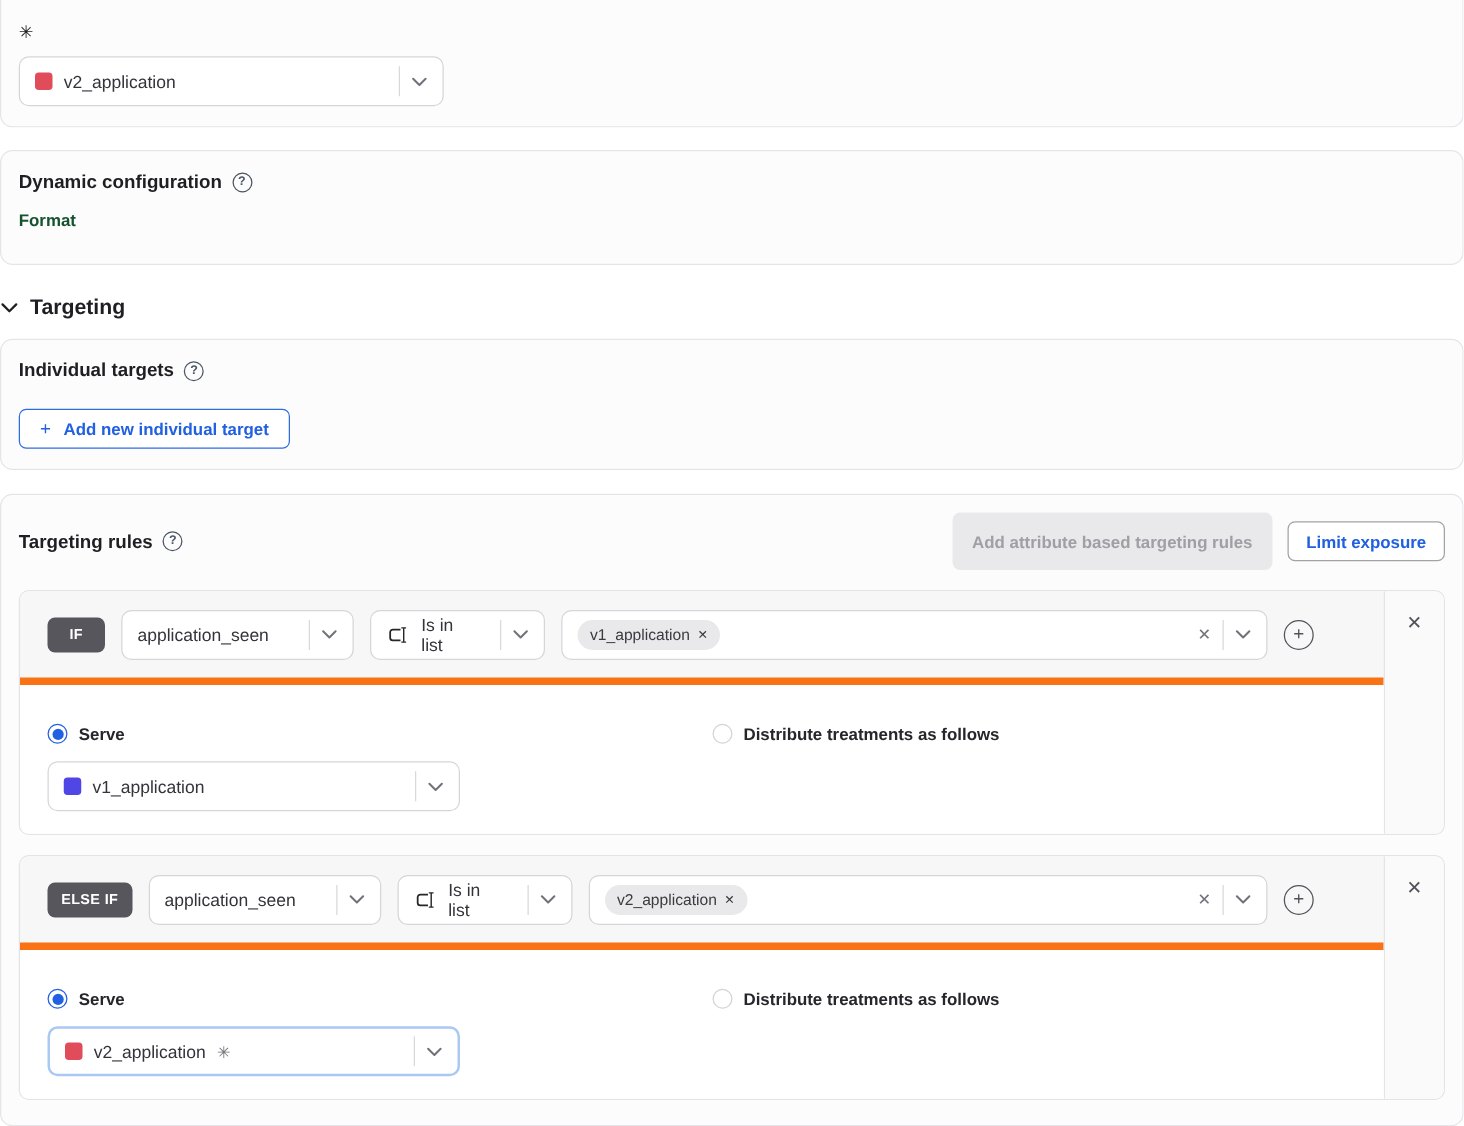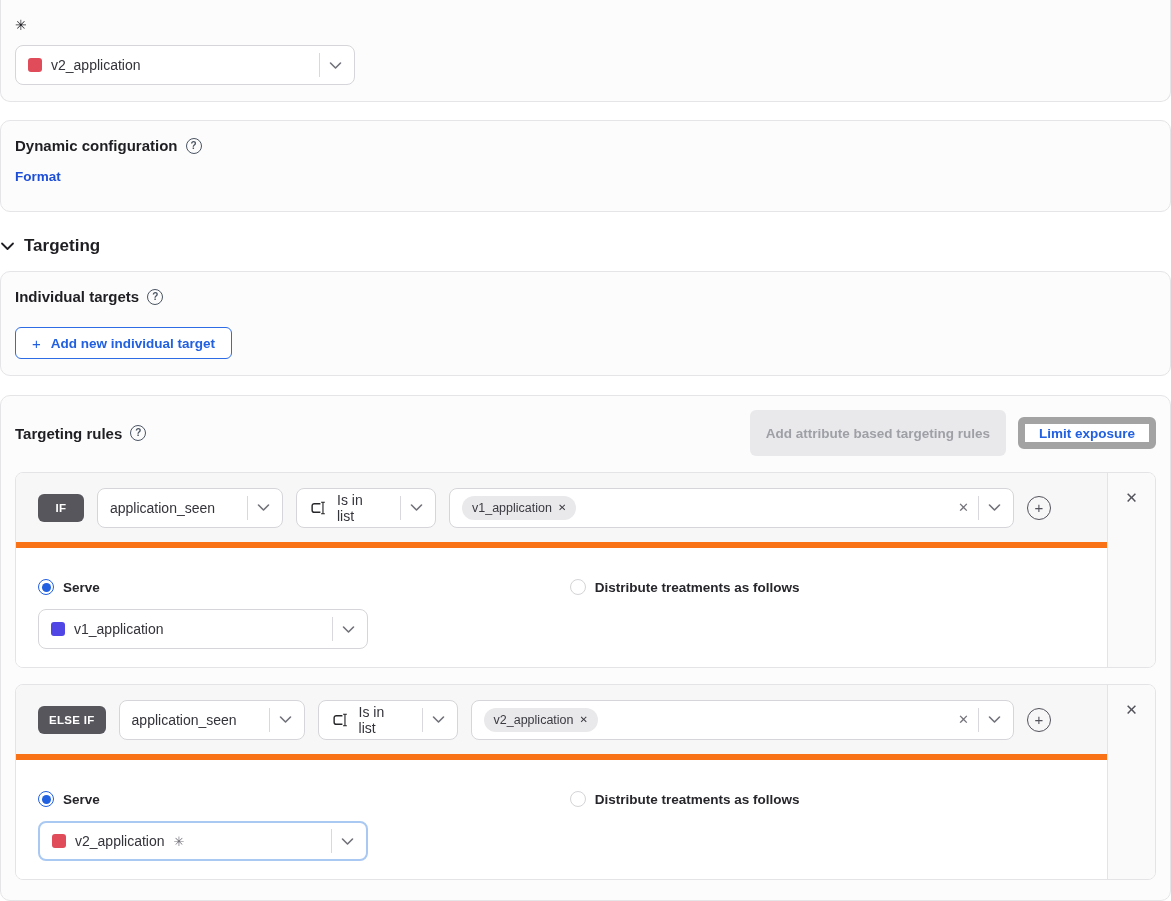--- a/index.html
+++ b/index.html
@@ -30,40 +30,40 @@
   .select-focus { border:2px solid #a9c8f2; }
   .muted-asterisk { color:#73737b; font-size:13px; }
 
   
   .sec-title { font-size:15px; font-weight:700; color:#1f1f23; display:flex; align-items:center; gap:8px; }
   .help { width:16px; height:16px; border:1.4px solid #4b5563; border-radius:50%;
           font-size:10px; font-weight:700; color:#4b5563; display:inline-flex;
           align-items:center; justify-content:center; line-height:1; }
 
   .card-dynamic { margin-top:18px; padding:16px 14px; }
-  .fmt-label { font-size:13.5px; font-weight:700; color:#1d4ed8; margin:15px 0 11px; }
+  .fmt-label { font-size:13.5px; font-weight:700; color:#14532d; margin:15px 0 11px; }
 
   
   .targeting-head { display:flex; align-items:center; gap:9px; margin:24px 0 15px; }
   .targeting-title { font-size:17px; font-weight:700; color:#1f1f23; }
 
   .card-individual { padding:16px 14px; }
   .btn-add-target { margin-top:22px; height:32px; display:inline-flex; align-items:center; gap:10px;
                     background:#fff; border:1px solid #2d6ce5; border-radius:6px; padding:0 16px;
                     color:#2160e0; font-size:13.5px; font-weight:700; cursor:pointer;
                     font-family:"Liberation Sans",sans-serif; }
   .btn-add-target .plus { font-size:15px; font-weight:400; }
 
   
   .card-rules { margin-top:19px; padding:14px 14px 20px; }
   .rules-header { display:flex; align-items:center; }
   .rules-header .spacer { flex:1; }
   .btn-gray { height:46px; background:#e9e9ec; border:none; border-radius:6px; padding:0 16px;
               color:#9fa0a6; font-size:13.5px; font-weight:700; font-family:"Liberation Sans",sans-serif; }
-  .btn-blue-outline { height:32px; background:#fff; border:7px solid #a3a3a3; border-radius:6px;
+  .btn-blue-outline { height:32px; background:#fff; border:1px solid #a3a3a3; border-radius:6px;
               padding:0 14px; margin-left:12px; color:#2160e0; font-size:13.5px; font-weight:700;
               cursor:pointer; font-family:"Liberation Sans",sans-serif; }
 
   .rule-card { margin-top:16px; border:1px solid #e4e4e7; border-radius:8px; overflow:hidden;
                display:grid; grid-template-columns:1fr 48px; grid-template-rows:75px auto; background:#fff; }
   .rule-cond { grid-column:1; grid-row:1; background:#f7f7f8; border-bottom:6px solid #f97316;
                display:flex; align-items:center; gap:13px; padding:0 56px 0 22px; }
   .rule-side { grid-column:2; grid-row:1 / 3; background:#fafafa; border-left:1px solid #e4e4e7;
                display:flex; justify-content:center; align-items:flex-start; padding-top:16px; }
   .rule-serve { grid-column:1; grid-row:2; background:#fff; padding:15px 22px 18px; }

